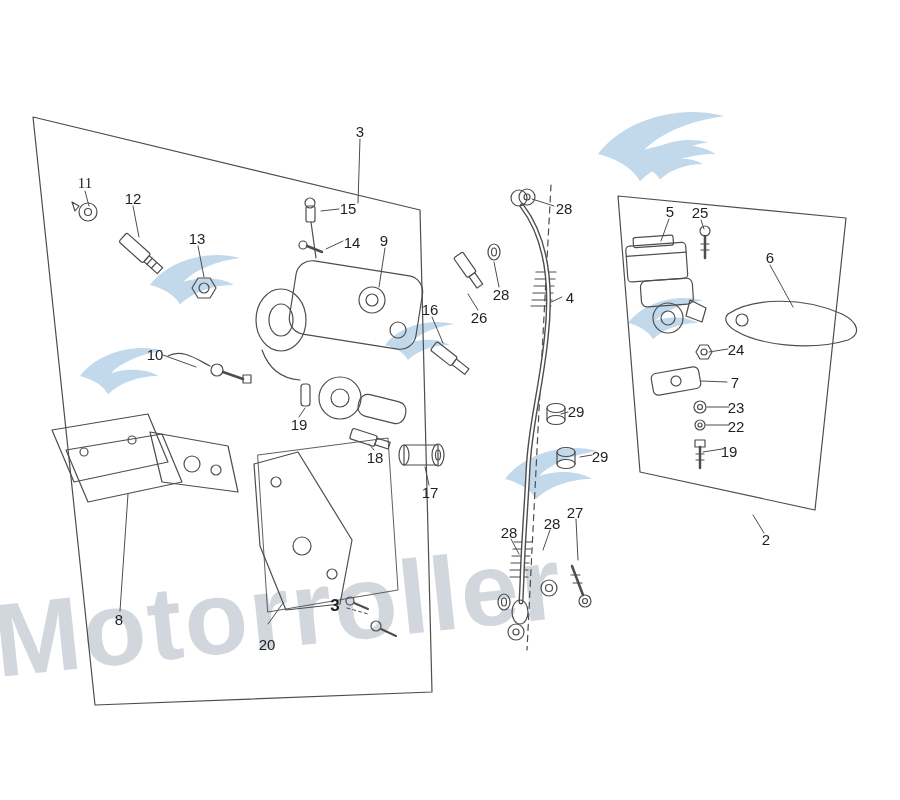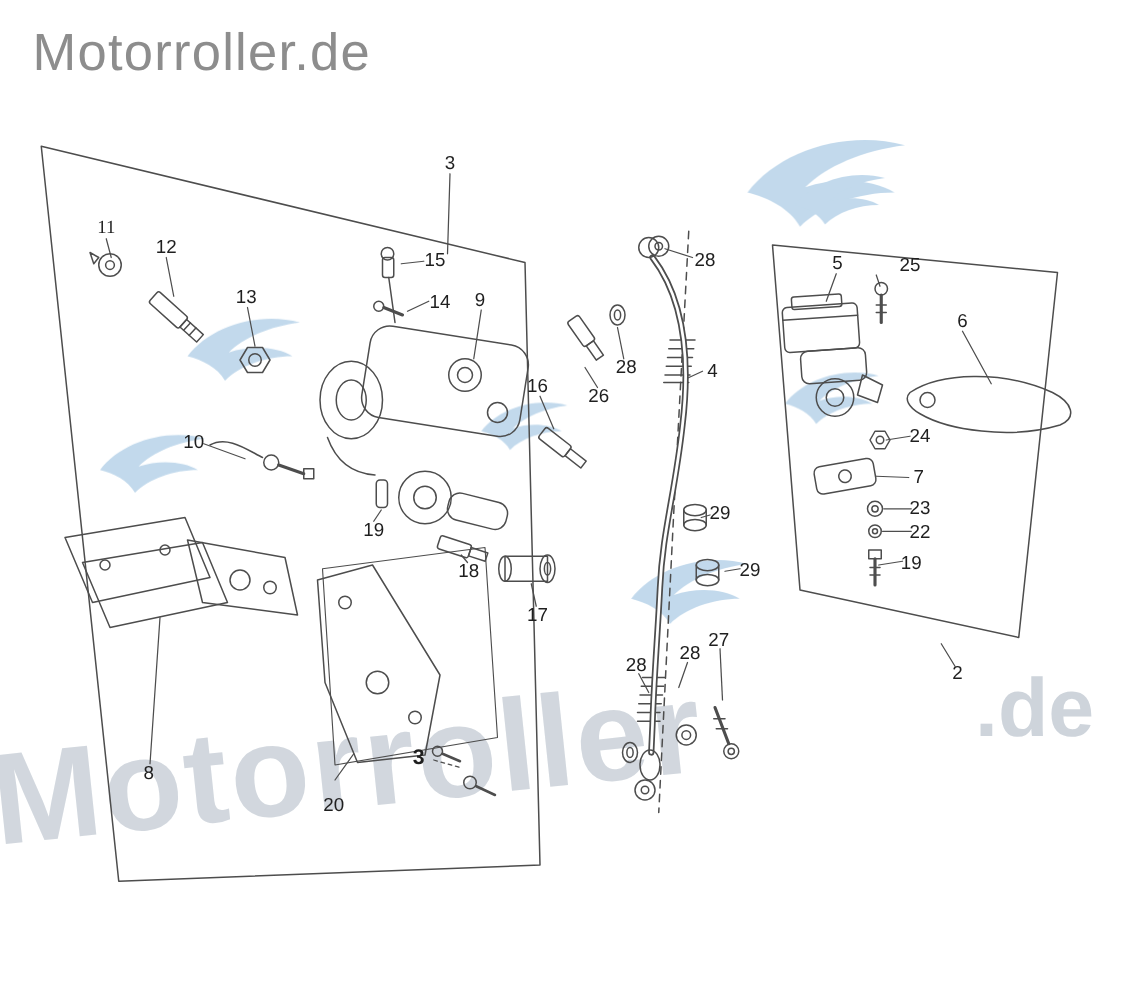--- a/index.html
+++ b/index.html
@@ -32,21 +32,20 @@
   }
   .callout.bold{font-weight:bold;font-size:17px;}
 </style>
 </head>
 <body>
 
 <div class="stage">
 
   <div class="watermark-layer">
     <div class="watermark-main">Motorroller</div>
-    <div class="watermark-de">.de</div>
   </div>
 
   <svg class="lineart" width="900" height="800" viewBox="0 0 900 800" stroke="var(--line,#4d4d4d)" fill="none" stroke-width="1.2" stroke-linecap="round" stroke-linejoin="round">
 
     <defs>
       <path id="swoosh" d="M0,20 C12,4 38,-4 60,2 C44,4 30,10 22,18 C34,14 48,15 56,20 C42,20 28,25 20,33 C16,26 8,22 0,20 Z"></path>
     </defs>
 
     <g fill="var(--swoosh,#aecde6)" stroke="none" opacity="0.75">
       <use href="#swoosh" transform="translate(598,112) scale(2.1)"></use>
@@ -294,21 +293,21 @@
   <div class="callout-layer">
       <span class="callout" style="left: 360px; top: 131px;">3</span>
       <span class="callout" style="left: 85px; top: 183px; font-family: Liberation Serif, serif;">11</span>
       <span class="callout" style="left: 133px; top: 198px;">12</span>
       <span class="callout" style="left: 197px; top: 238px;">13</span>
       <span class="callout" style="left: 348px; top: 208px;">15</span>
       <span class="callout" style="left: 352px; top: 242px;">14</span>
       <span class="callout" style="left: 384px; top: 240px;">9</span>
       <span class="callout" style="left: 564px; top: 208px;">28</span>
       <span class="callout" style="left: 670px; top: 211px;">5</span>
-      <span class="callout" style="left: 700px; top: 212px; margin-left: 28px;">25</span>
+      <span class="callout" style="left: 700px; top: 212px;">25</span>
       <span class="callout" style="left: 770px; top: 257px;">6</span>
       <span class="callout" style="left: 430px; top: 309px;">16</span>
       <span class="callout" style="left: 479px; top: 317px;">26</span>
       <span class="callout" style="left: 501px; top: 294px;">28</span>
       <span class="callout" style="left: 570px; top: 297px;">4</span>
       <span class="callout" style="left: 155px; top: 354px;">10</span>
       <span class="callout" style="left: 736px; top: 349px;">24</span>
       <span class="callout" style="left: 735px; top: 382px;">7</span>
       <span class="callout" style="left: 736px; top: 407px;">23</span>
       <span class="callout" style="left: 736px; top: 426px;">22</span>
@@ -320,15 +319,14 @@
       <span class="callout" style="left: 430px; top: 492px;">17</span>
       <span class="callout" style="left: 509px; top: 532px;">28</span>
       <span class="callout" style="left: 552px; top: 523px;">28</span>
       <span class="callout" style="left: 575px; top: 512px;">27</span>
       <span class="callout" style="left: 766px; top: 539px;">2</span>
       <span class="callout" style="left: 119px; top: 619px;">8</span>
       <span class="callout" style="left: 267px; top: 644px;">20</span>
       <span class="callout bold" style="left: 335px; top: 606px;">3</span>
     </div>
 
-  <div class="logo">Motorroller.de</div>
 
 </div>
 
 </body></html>

